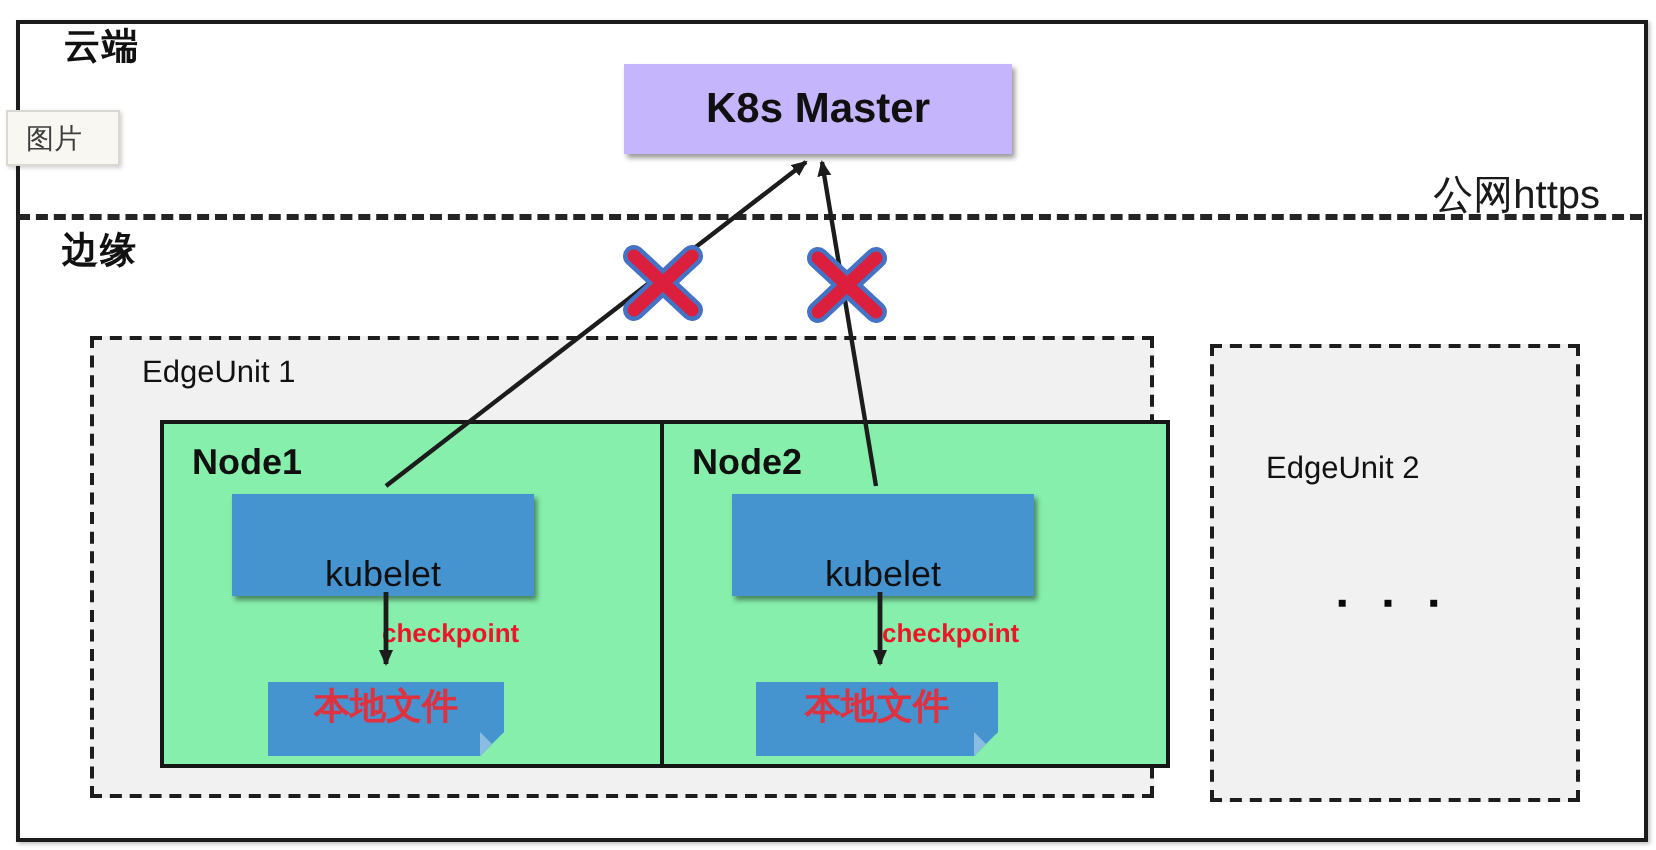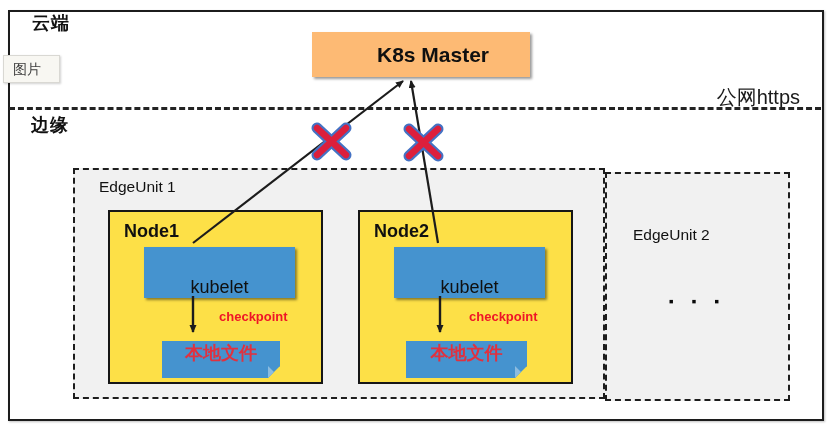--- a/index.html
+++ b/index.html
@@ -11,38 +11,38 @@
 
   .zone-label{position:absolute;font-weight:700;font-size:18px;color:#111;letter-spacing:1px;}
   .zone-cloud{left:32px;top:11px;}
   .zone-edge{left:31px;top:113px;}
 
   .badge{position:absolute;left:3px;top:31px;width:46px;height:21px;padding:3px 0 2px 9px;
     background:#f8f7f2;border:1px solid #d9d8d3;box-shadow:1px 1px 2px rgba(0,0,0,.18);
     font-size:14px;color:#3d3d3d;z-index:30;line-height:21px;margin-top:24px;}
 
   .master-box{position:absolute;left:312px;top:32px;width:194px;height:45px;
-    background:#fdba74;box-shadow:1.5px 2px 2.5px rgba(0,0,0,.4);
+    background:#c4b5fd;box-shadow:1.5px 2px 2.5px rgba(0,0,0,.4);
     display:flex;align-items:center;justify-content:center;
-    font-weight:700;font-size:21px;color:#101010;z-index:5;padding-left:24px;}
+    font-weight:700;font-size:21px;color:#101010;z-index:5;}
 
   .divider{position:absolute;left:9px;top:107px;width:812px;height:0;
     border-top:3px dashed #242424;z-index:2;}
   .network-label{position:absolute;right:28px;top:84px;font-size:20px;color:#1a1a1a;}
 
   .edgeunit{position:absolute;background:#f1f1f1;border:2px dashed #1d1d1d;z-index:3;}
-  .edgeunit-1{left:45px;top:168px;width:528px;height:227px;margin-left:28px;}
+  .edgeunit-1{left:45px;top:168px;width:528px;height:227px;}
   .edgeunit-2{left:605px;top:172px;width:181px;height:225px;}
   .eu-label{position:absolute;left:24px;top:8px;font-size:15.5px;color:#111;}
   .edgeunit-2 .eu-label{left:26px;top:12px;margin-top:40px;}
   .eu-dots{position:absolute;left:0;top:119px;width:100%;text-align:center;
     font-size:14px;font-weight:700;color:#0a0a0a;letter-spacing:7px;}
 
-  .node{position:absolute;top:40px;width:211px;height:170px;background:#fde047;
-    border:2.5px solid #161616;z-index:4;}
+  .node{position:absolute;top:40px;width:211px;height:170px;background:#86efac;
+    border:2.5px solid #161616;z-index:4;padding-left:40px;}
   .node-1{left:33px;}
   .node-2{left:283px;}
   .node-label{position:absolute;left:14px;top:9px;font-size:18px;font-weight:700;color:#101010;}
   .kubelet-box{position:absolute;left:34px;top:35px;width:151px;height:51px;
     background:#4593cf;box-shadow:1.5px 2px 2.5px rgba(0,0,0,.45);
     display:flex;align-items:flex-end;justify-content:center;
     font-size:18px;color:#101010;}
   .checkpoint-label{position:absolute;left:109px;top:97px;font-size:13px;font-weight:700;color:#ef1527;}
   .localfile-box{position:absolute;left:52px;top:129px;width:118px;height:37px;
     background:#4593cf;box-shadow:1.5px 2px 2.5px rgba(0,0,0,.35);

